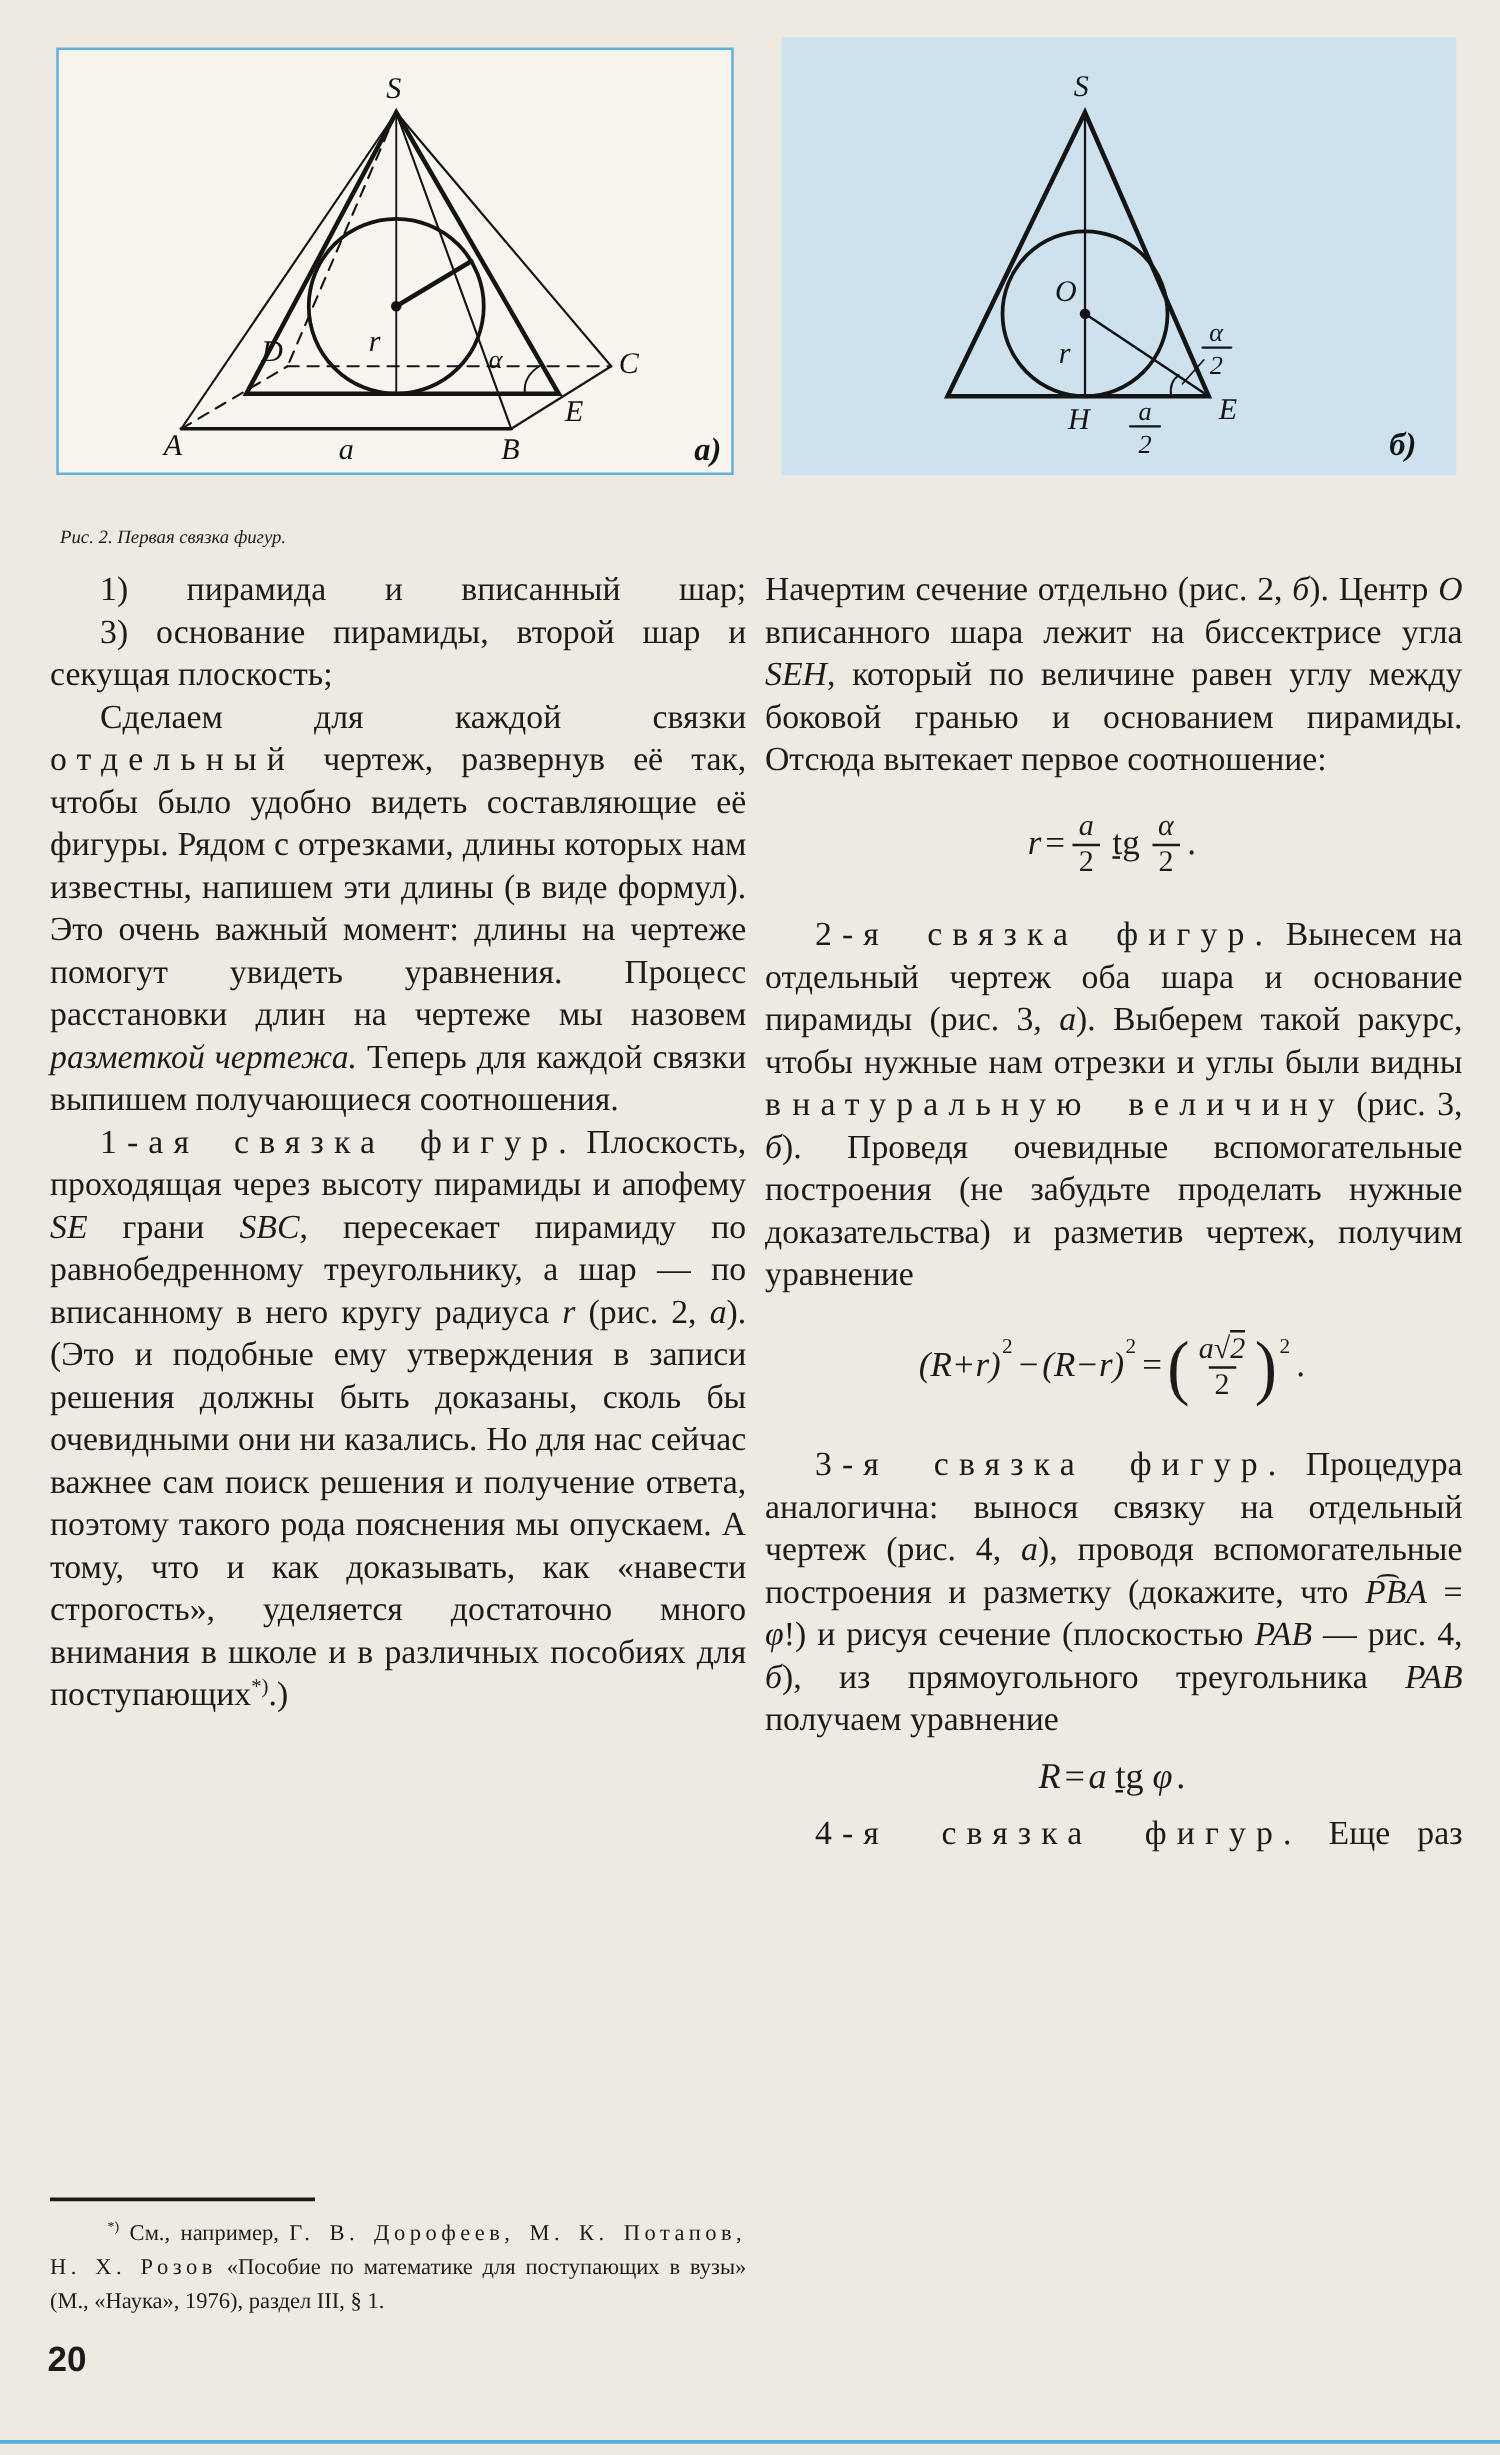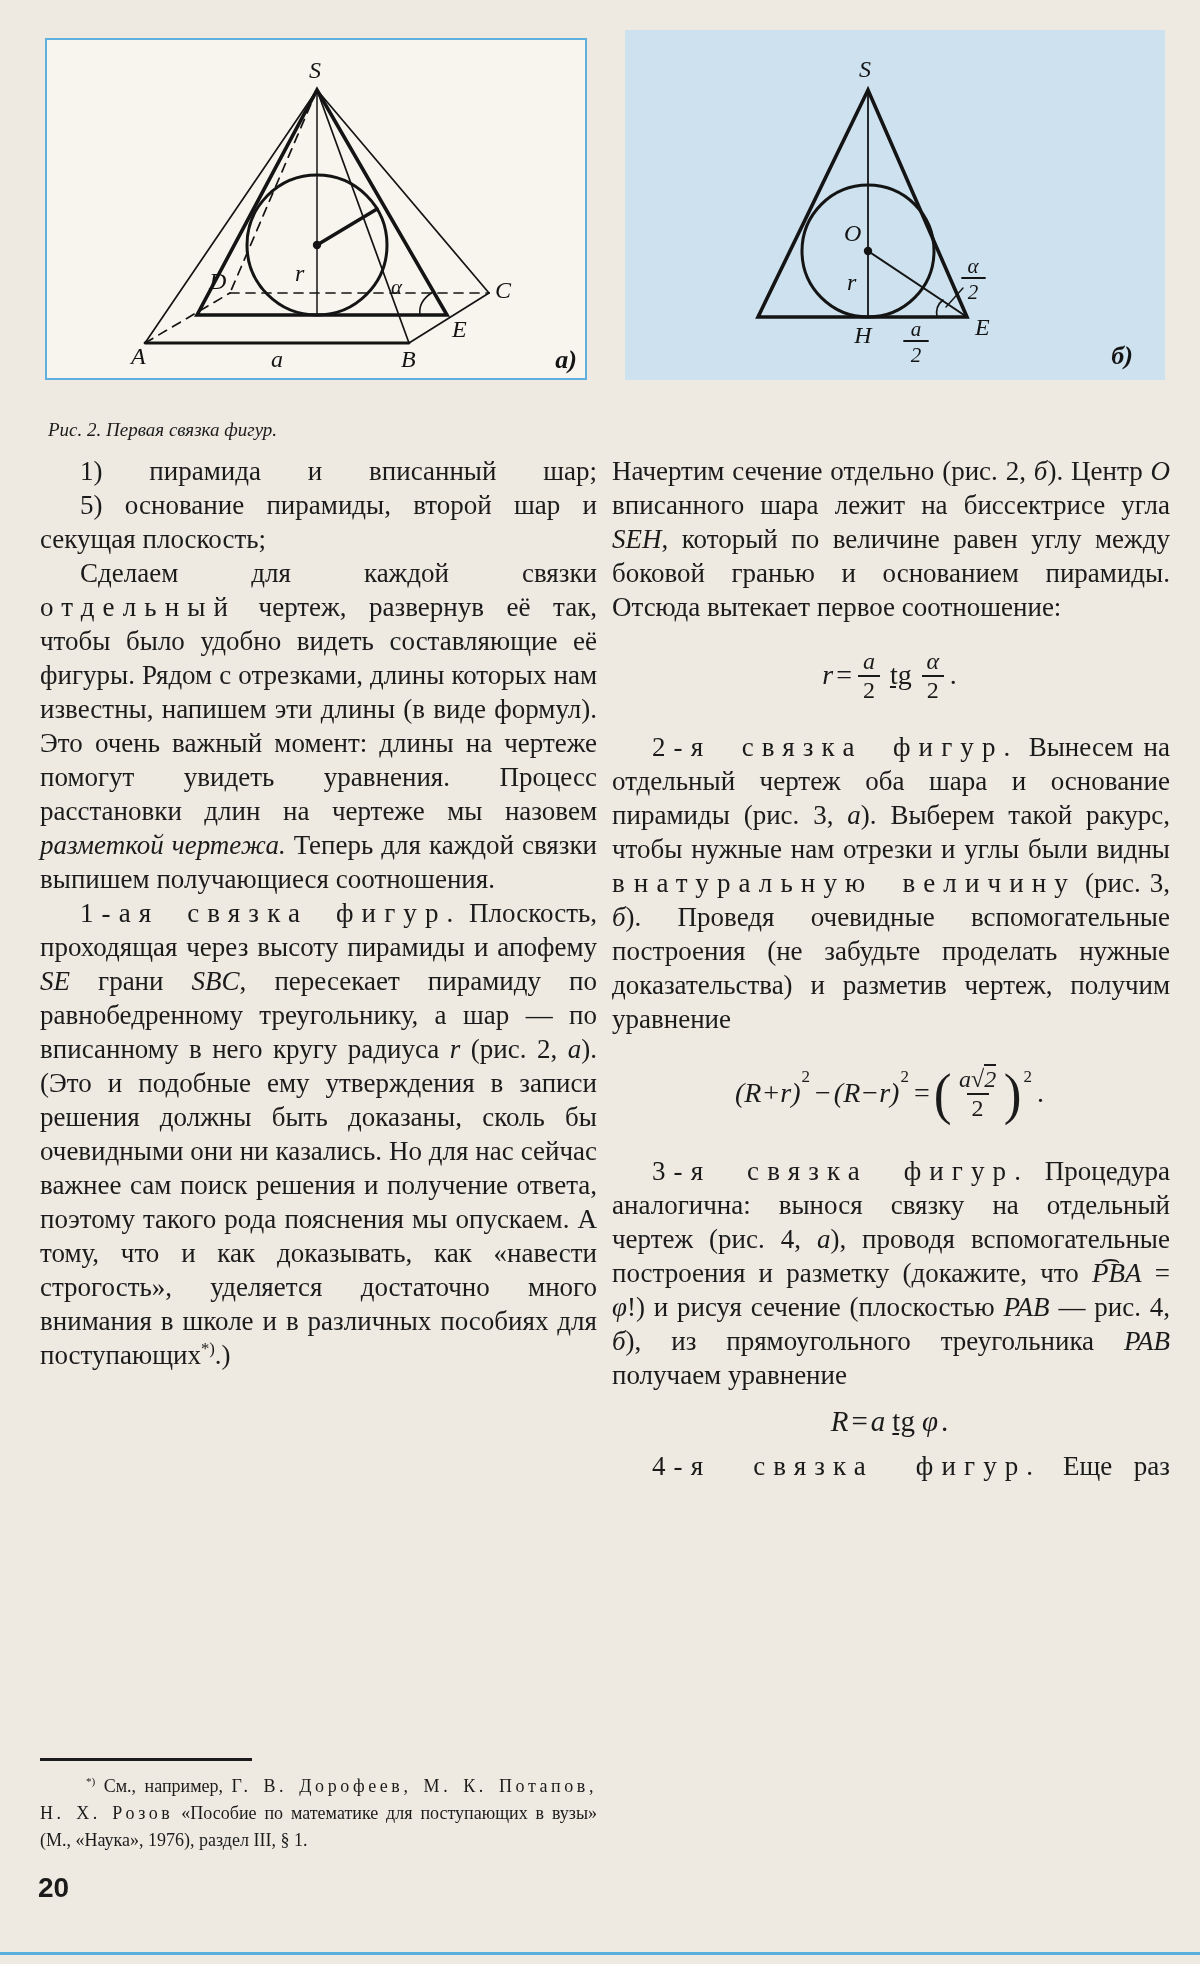--- a/index.html
+++ b/index.html
@@ -9,21 +9,21 @@
   
   .fig-a{position:absolute;left:45px;top:38px;width:538px;height:338px;
          background:#f7f5ee;border:2px solid #5fb0df;box-sizing:content-box;}
   .fig-b{position:absolute;left:625px;top:30px;width:540px;height:350px;background:#cde1ee;}
   svg{display:block;}
   .svg-label{font-family:"Liberation Serif",serif;font-style:italic;font-size:24px;fill:#141414;}
   .svg-label-small{font-family:"Liberation Serif",serif;font-style:italic;font-size:21px;fill:#141414;}
   .fig-tag{font-family:"Liberation Serif",serif;font-style:italic;font-weight:bold;font-size:26px;fill:#141414;}
 
   .caption{position:absolute;left:48px;top:416px;width:540px;
-           font-style:italic;font-size:19px;line-height:28px;}
+           font-style:italic;font-size:15px;line-height:28px;}
 
   
   .col{position:absolute;top:454px;font-size:27px;line-height:34px;text-align:justify;}
   .col-left{left:40px;width:557px;}
   .col-right{left:612px;width:558px;}
   .para{margin:0;text-indent:40px;}
   .noindent{text-indent:0;}
   .jl{text-align-last:justify;}
   .i{font-style:italic;}
   .sp{letter-spacing:.3em;word-spacing:.45em;}
@@ -121,21 +121,21 @@
       <text class="svg-label-small" x="291" y="306" text-anchor="middle">a</text>
       <text class="svg-label-small" x="291" y="332" text-anchor="middle">2</text>
       <text class="fig-tag" x="508" y="334" text-anchor="end">б)</text>
     </svg>
   </div>
 
   <div class="caption">Рис. 2. Первая связка фигур.</div>
 
   <div class="col col-left">
     <p class="para jl"><span>1) пирамида и вписанный шар;</span></p>
-    <p class="para"><span>5) основание пирамиды, второй шар и секущая плоскость;</span></p>
+    <p class="para"><span>3) основание пирамиды, второй шар и секущая плоскость;</span></p>
     <p class="para"><span>Сделаем для каждой связки </span><span class="sp">отдельный</span><span> чертеж, развернув её так, чтобы было удобно видеть составляющие её фигуры. Рядом с отрезками, длины которых нам известны, напишем эти длины (в виде формул). Это очень важный момент: длины на чертеже помогут увидеть уравнения. Процесс расстановки длин на чертеже мы назовем </span><span class="i">разметкой чертежа.</span><span> Теперь для каждой связки выпишем получающиеся соотношения.</span></p>
     <p class="para"><span class="sp">1-ая связка фигур.</span><span> Плоскость, проходящая через высоту пирамиды и апофему </span><span class="i">SE</span><span> грани </span><span class="i">SBC</span><span>, пересекает пирамиду по равнобедренному треугольнику, а шар — по вписанному в него кругу радиуса </span><span class="i">r</span><span> (рис. 2, </span><span class="i">а</span><span>). (Это и подобные ему утверждения в записи решения должны быть доказаны, сколь бы очевидными они ни казались. Но для нас сейчас важнее сам поиск решения и получение ответа, поэтому такого рода пояснения мы опускаем. А тому, что и как доказывать, как «навести строгость», уделяется достаточно много внимания в школе и в различных пособиях для поступающих</span><span class="supm">*)</span><span>.)</span></p>
   </div>
 
   <div class="col col-right">
     <p class="para noindent"><span>Начертим сечение отдельно (рис. 2, </span><span class="i">б</span><span>). Центр </span><span class="i">O</span><span> вписанного шара лежит на биссектрисе угла </span><span class="i">SEH</span><span>, который по величине равен углу между боковой гранью и основанием пирамиды. Отсюда вытекает первое соотношение:</span></p>
 
     <div class="formula f1">
       <span class="fit">r</span>
       <span class="fup">=</span>

